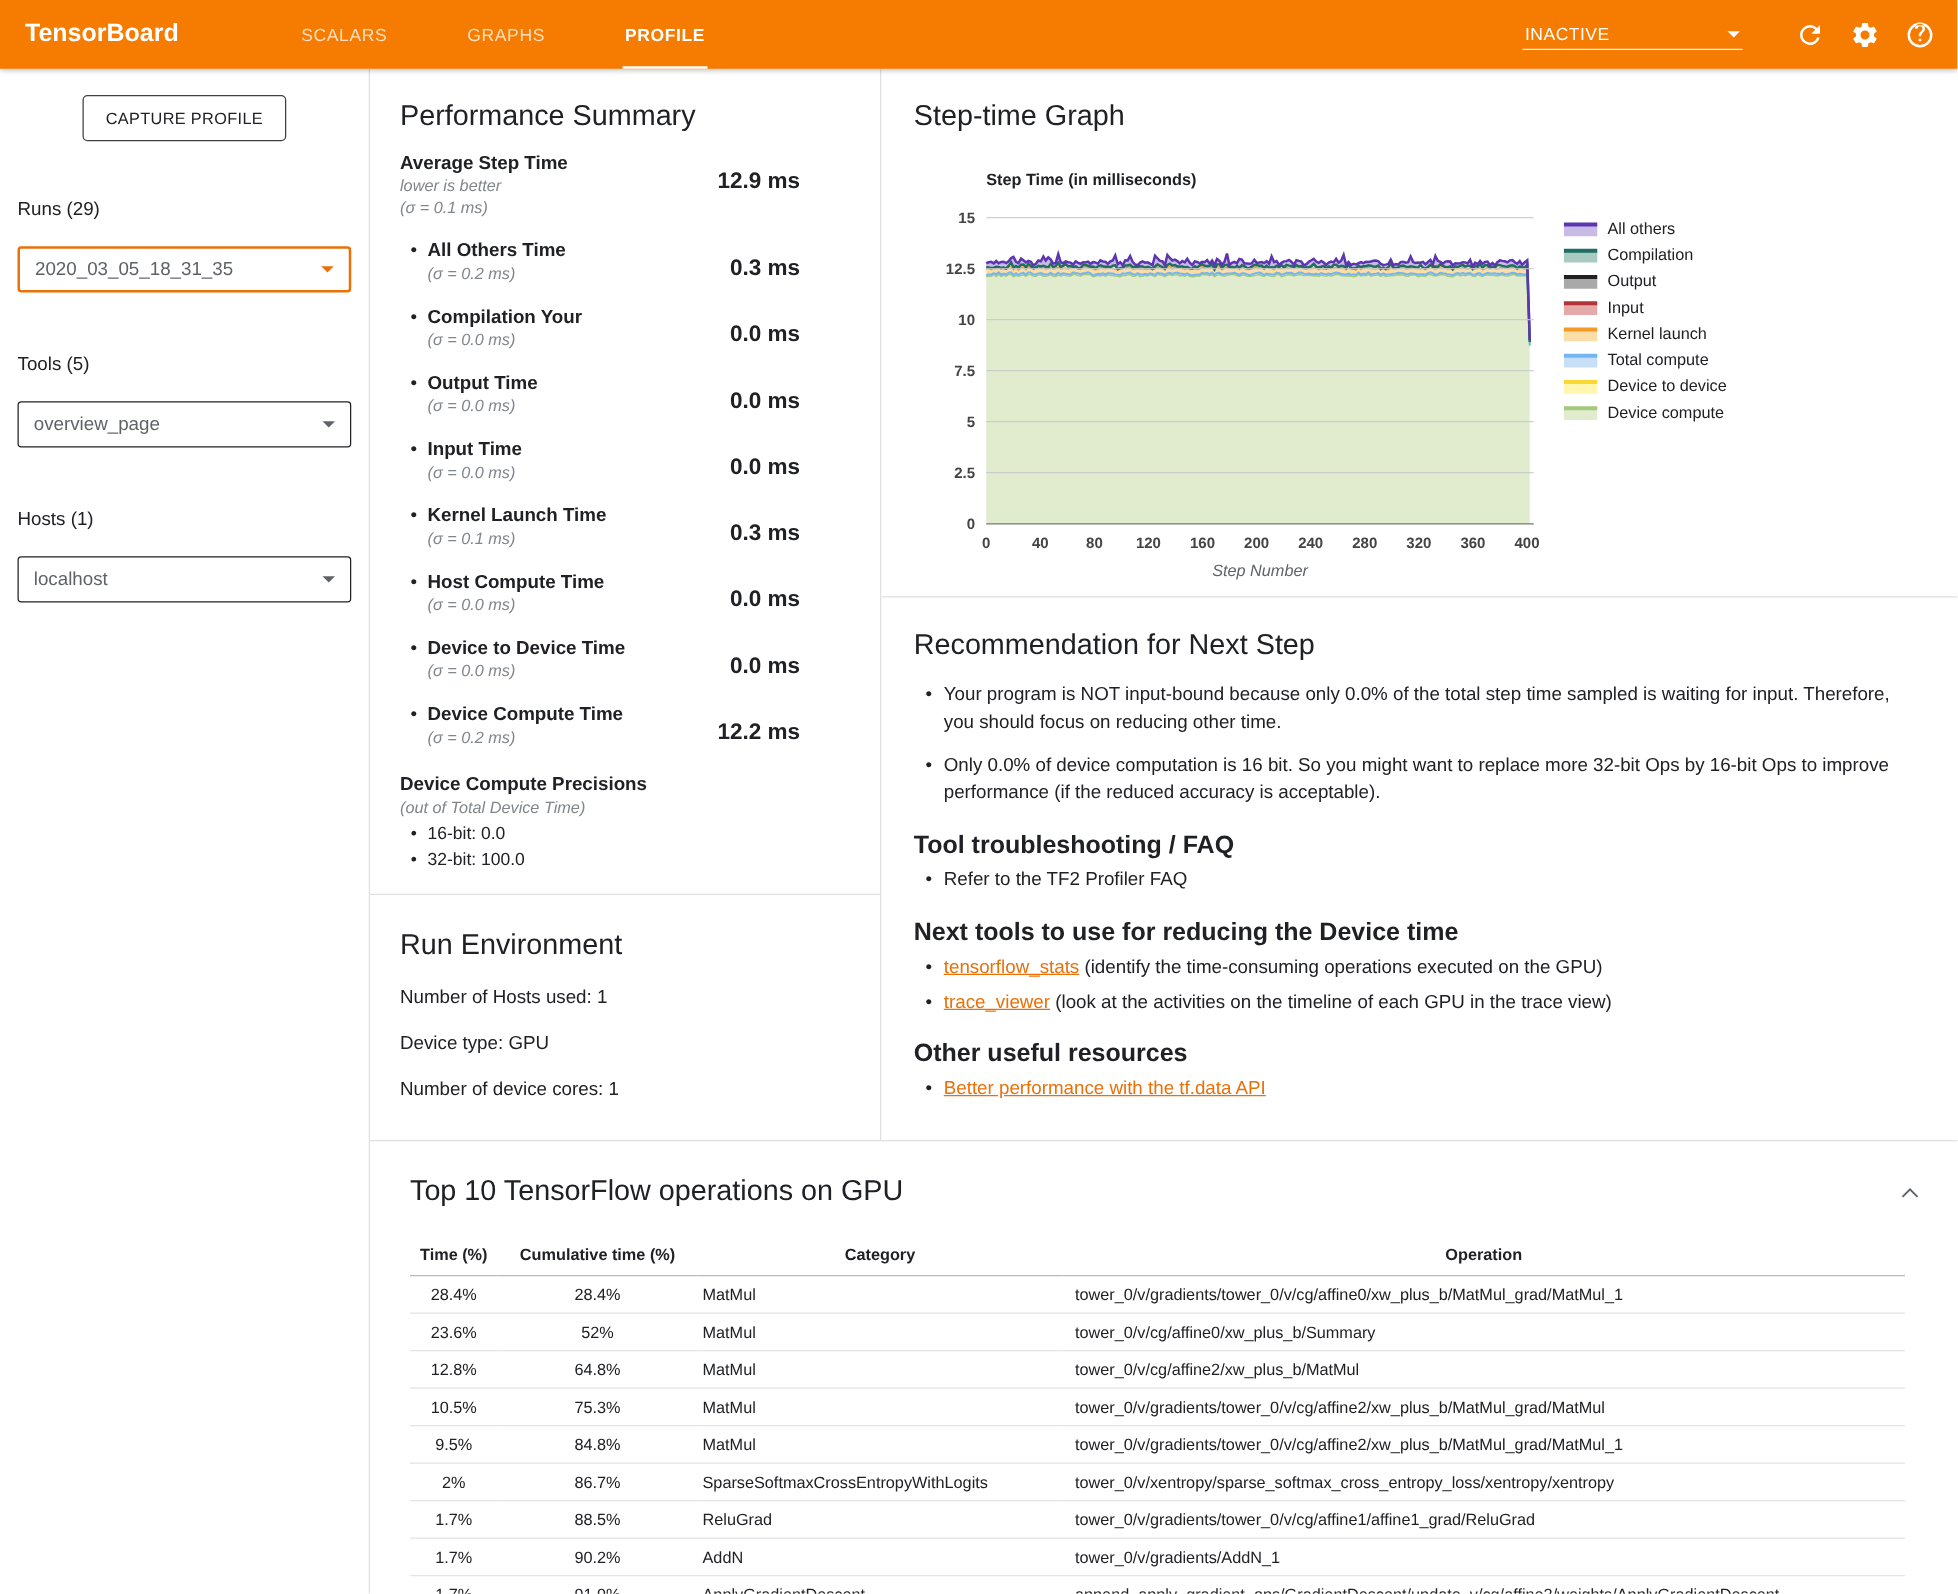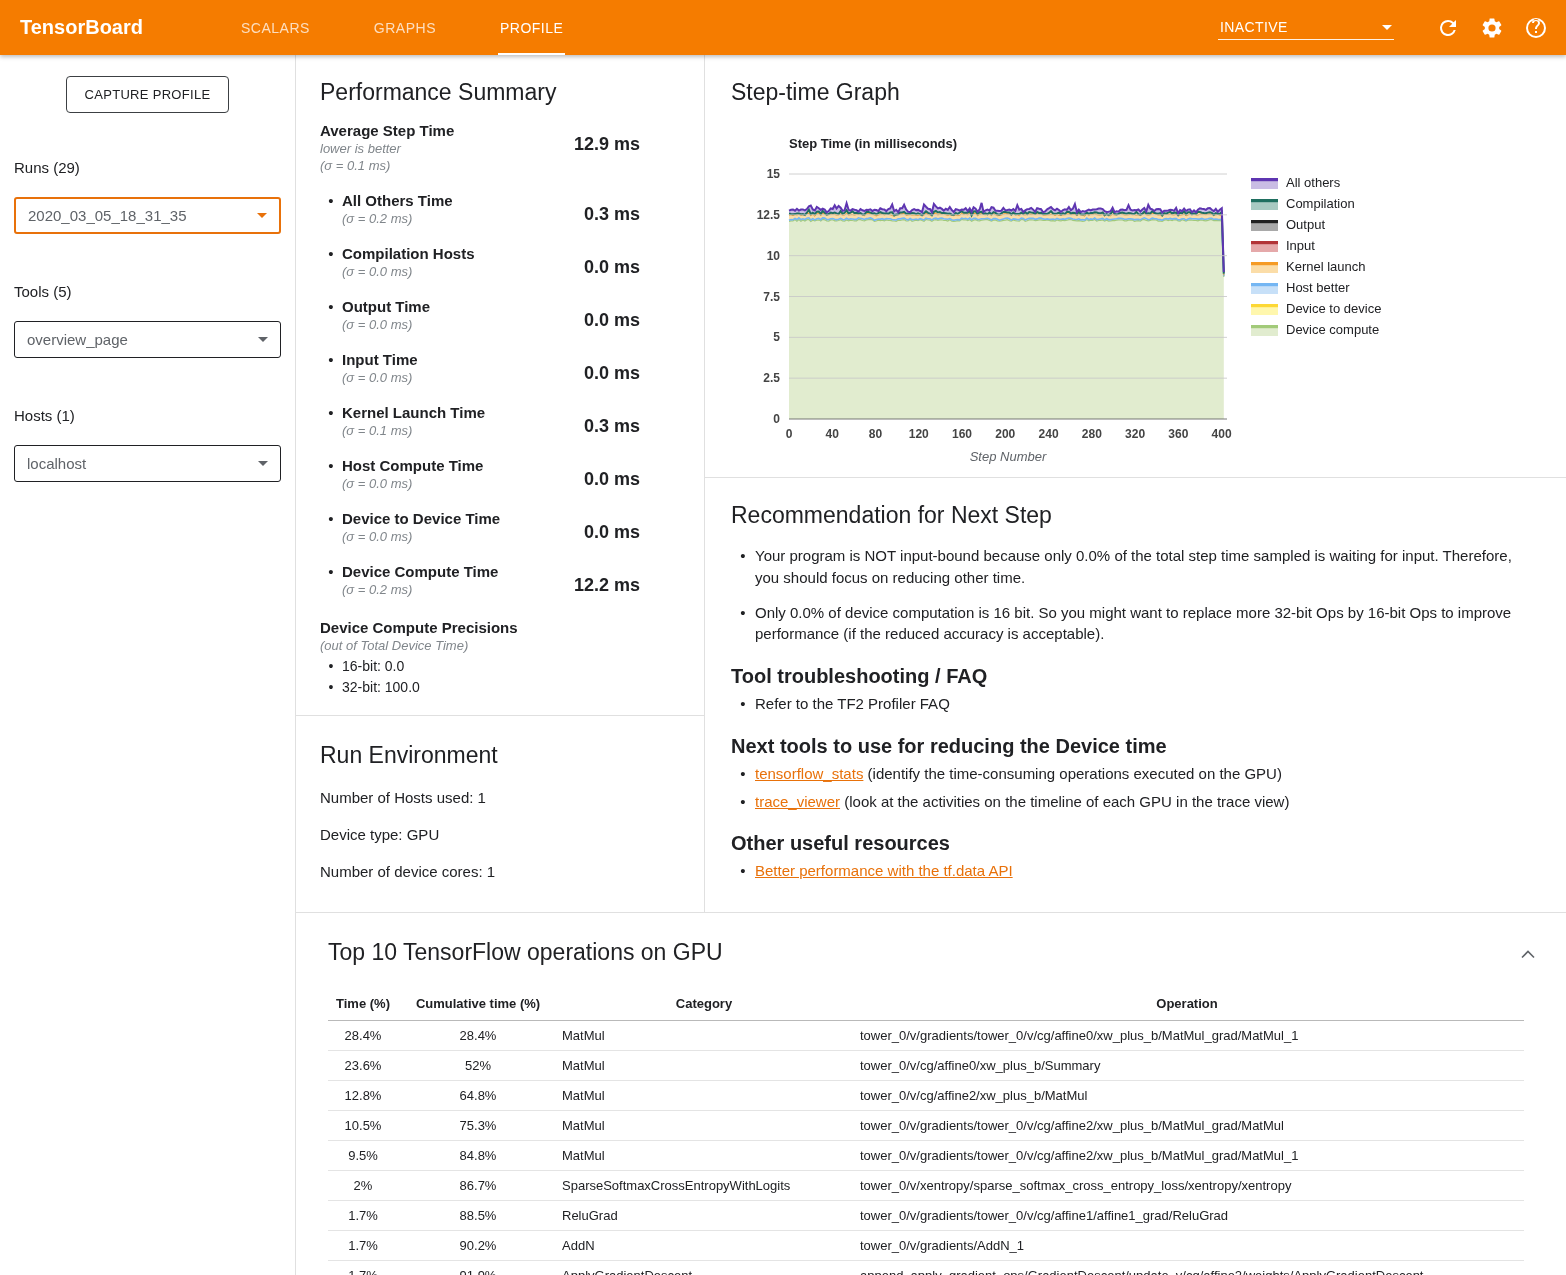--- a/index.html
+++ b/index.html
@@ -6,21 +6,21 @@
   html,body { width:1566px; height:1275px; overflow:hidden; background:#fff;
     font-family:"Liberation Sans", sans-serif; color:#202124; }
 
   
   .appbar { height:55px; background:#f57c00; display:flex; align-items:center;
     box-shadow:0 2px 4px rgba(0,0,0,.25); position:relative; z-index:5; }
   .brand { color:#fff; font-size:20px; font-weight:bold; padding:0 16px 0 20px; }
   .tabs { display:flex; height:100%; margin-left:68px;gap:36px; }
   .tab { color:rgba(255,255,255,.75); font-size:14px; letter-spacing:.5px;
     padding:0 14px; display:flex; align-items:center; position:relative; cursor:pointer; }
-  .tab.active { color:#fff; }
+  .tab.active { color:#fff;font-weight:bold; }
   .tab.active::after { content:""; position:absolute; left:12px; right:12px; bottom:0;
     height:2px; background:#fff; }
   .appbar-right { margin-left:auto; display:flex; align-items:center; padding-right:18px;text-align:right; }
   .status-select { width:176px; border-bottom:1px solid rgba(255,255,255,.9);
     color:#fff; font-size:14px; letter-spacing:.4px; display:flex; align-items:center;
     padding:4px 2px; margin-right:22px; cursor:pointer; }
   .status-select .caret { margin-left:auto; width:0; height:0; border-left:5px solid transparent;
     border-right:5px solid transparent; border-top:5px solid #fff; }
   .appbar-icon { width:24px; height:24px; margin-left:20px; cursor:pointer; fill:#fff; }
 
@@ -177,21 +177,21 @@
                 <span class="dot">•</span>
                 <div>
                   <div class="perf-name">All Others Time</div>
                   <div class="perf-sub">(σ = 0.2 ms)</div>
                 </div>
                 <div class="perf-value">0.3 ms</div>
               </div>
               <div class="perf-item">
                 <span class="dot">•</span>
                 <div>
-                  <div class="perf-name">Compilation Hosts</div>
+                  <div class="perf-name">Compilation Your</div>
                   <div class="perf-sub">(σ = 0.0 ms)</div>
                 </div>
                 <div class="perf-value">0.0 ms</div>
               </div>
               <div class="perf-item">
                 <span class="dot">•</span>
                 <div>
                   <div class="perf-name">Output Time</div>
                   <div class="perf-sub">(σ = 0.0 ms)</div>
                 </div>
@@ -341,21 +341,21 @@
                     <rect x="0" y="4" width="27" height="9" fill="#fbdda8"></rect>
                     <rect x="0" y="2" width="27" height="3.2" fill="#f59b25"></rect>
                   </svg>
                   <span class="legend-label">Kernel launch</span>
                 </div>
                 <div class="legend-item">
                   <svg width="27" height="14">
                     <rect x="0" y="4" width="27" height="9" fill="#c7e0f8"></rect>
                     <rect x="0" y="2" width="27" height="3.2" fill="#74b6f3"></rect>
                   </svg>
-                  <span class="legend-label">Host better</span>
+                  <span class="legend-label">Total compute</span>
                 </div>
                 <div class="legend-item">
                   <svg width="27" height="14">
                     <rect x="0" y="4" width="27" height="9" fill="#fff7ad"></rect>
                     <rect x="0" y="2" width="27" height="3.2" fill="#fdd835"></rect>
                   </svg>
                   <span class="legend-label">Device to device</span>
                 </div>
                 <div class="legend-item">
                   <svg width="27" height="14">

